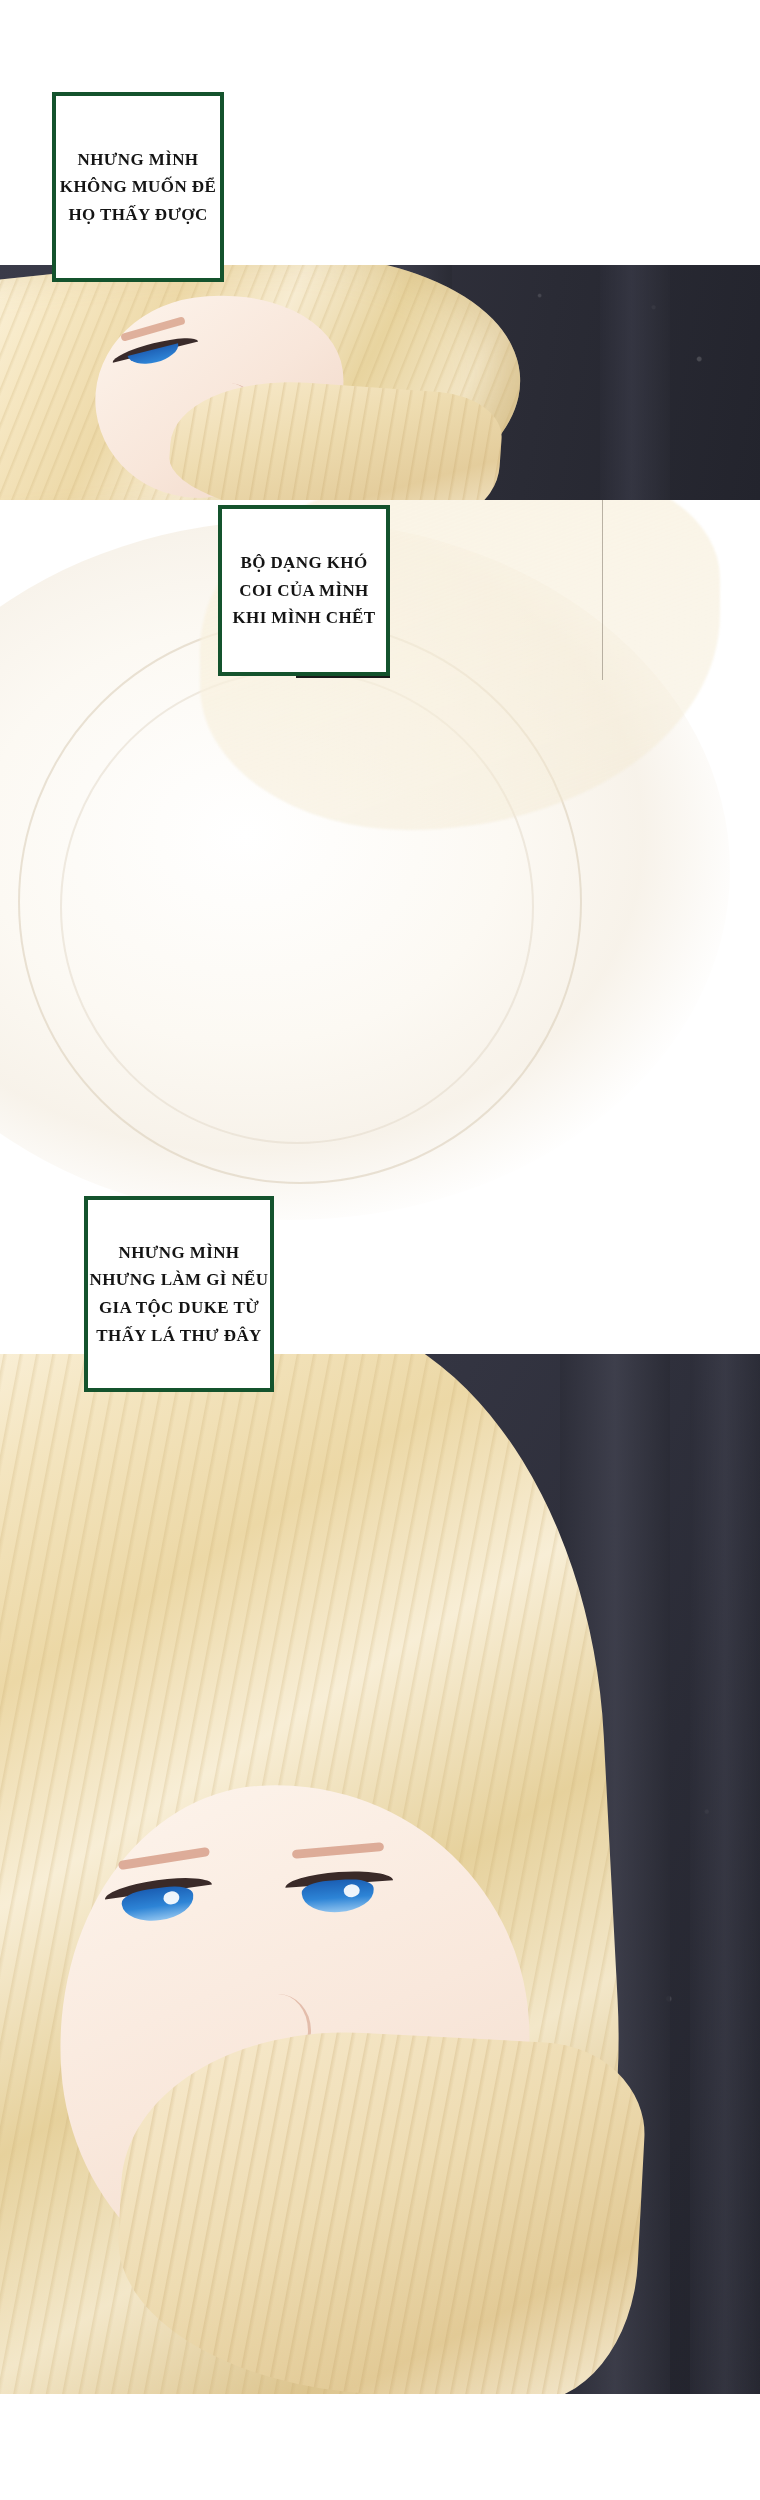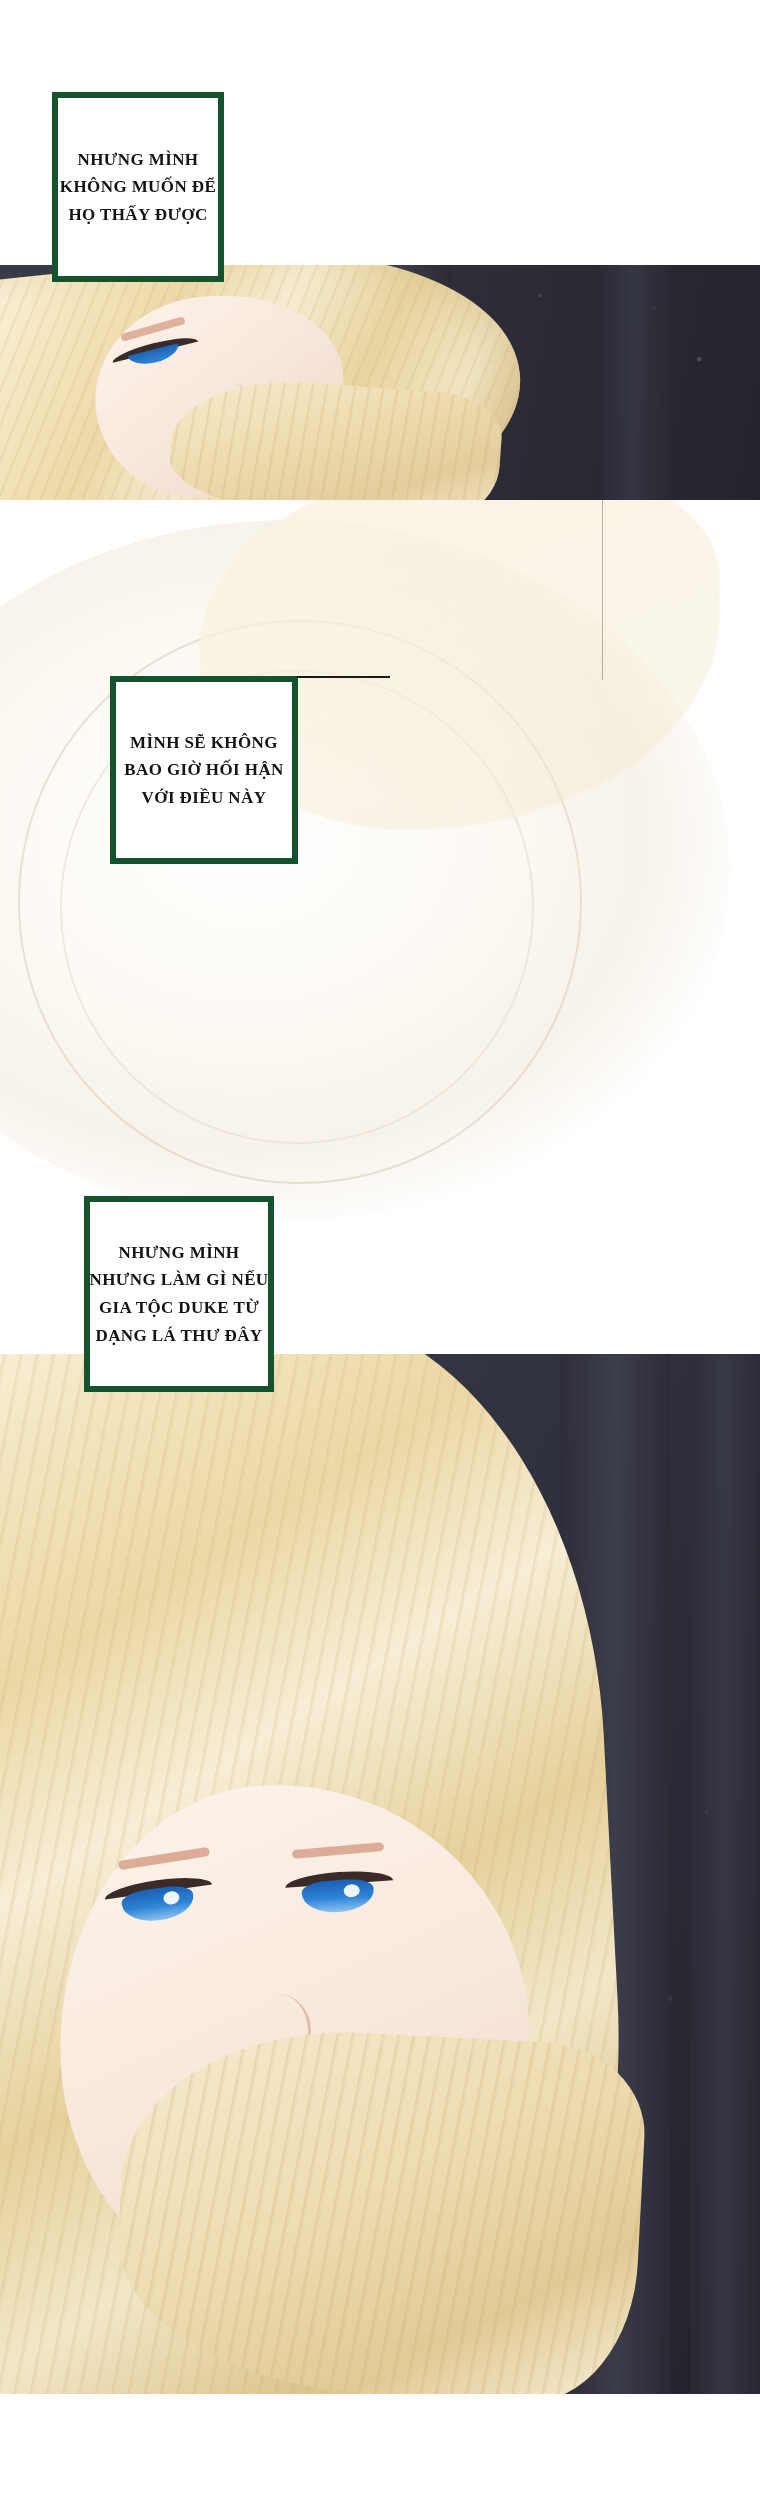--- a/index.html
+++ b/index.html
@@ -365,21 +365,21 @@
     top: 2394px;
     width: 760px;
     height: 106px;
     background: #ffffff;
   }
 
   
   .bubble {
     position: absolute;
     background: #ffffff;
-    border: 6px solid #14532d;
+    border: 4px solid #14532d;
     box-sizing: border-box;
     display: flex;
     flex-direction: column;
     align-items: center;
     justify-content: center;
     text-align: center;
     color: #141414;
     font-family: "Liberation Serif", serif;
     font-weight: 700;
     letter-spacing: .4px;
@@ -485,28 +485,28 @@
   </div>
 
   <div id="bottom-strip"></div>
 
   <div class="bubble" id="bubble-1">
     <span class="line">NHƯNG MÌNH</span>
     <span class="line">KHÔNG MUỐN ĐỂ</span>
     <span class="line">HỌ THẤY ĐƯỢC</span>
   </div>
 
-
-  <div class="bubble" id="bubble-3">
-    <span class="line">MÌNH SẼ KHÔNG</span>
-    <span class="line">BAO GIỜ HỐI HẬN</span>
-    <span class="line">VỚI ĐIỀU NÀY</span>
+  <div class="bubble" id="bubble-2">
+    <span class="line">BỘ DẠNG KHÓ</span>
+    <span class="line">COI CỦA MÌNH</span>
+    <span class="line">KHI MÌNH CHẾT</span>
   </div>
+
   <div id="bubble-3-ext"></div>
 
   <div class="bubble" id="bubble-4">
     <span class="line">NHƯNG MÌNH</span>
     <span class="line">NHƯNG LÀM GÌ NẾU</span>
     <span class="line">GIA TỘC DUKE TỪ</span>
-    <span class="line">DẠNG LÁ THƯ ĐÂY</span>
+    <span class="line">THẤY LÁ THƯ ĐÂY</span>
   </div>
 
 </div>
 
 </body></html>

